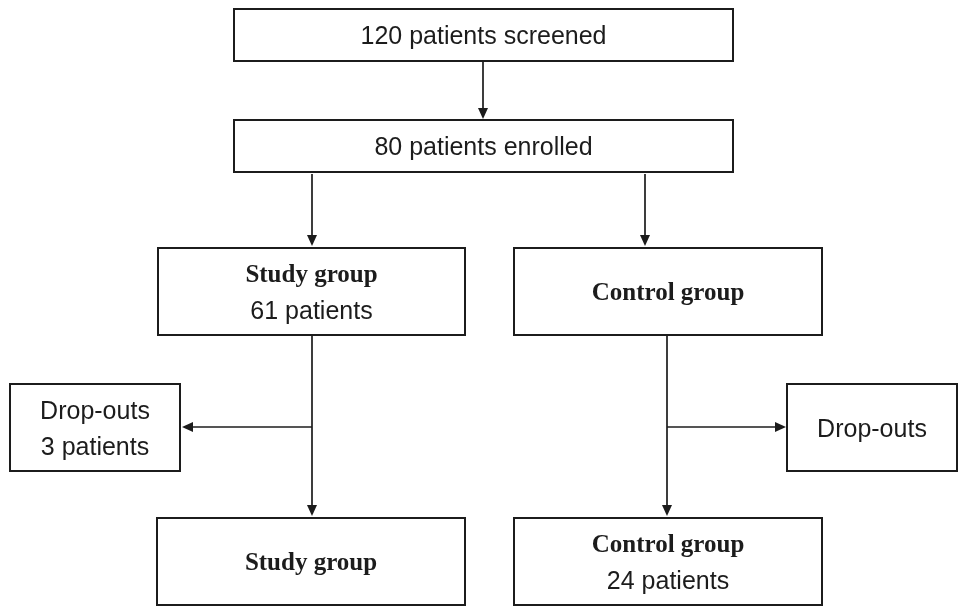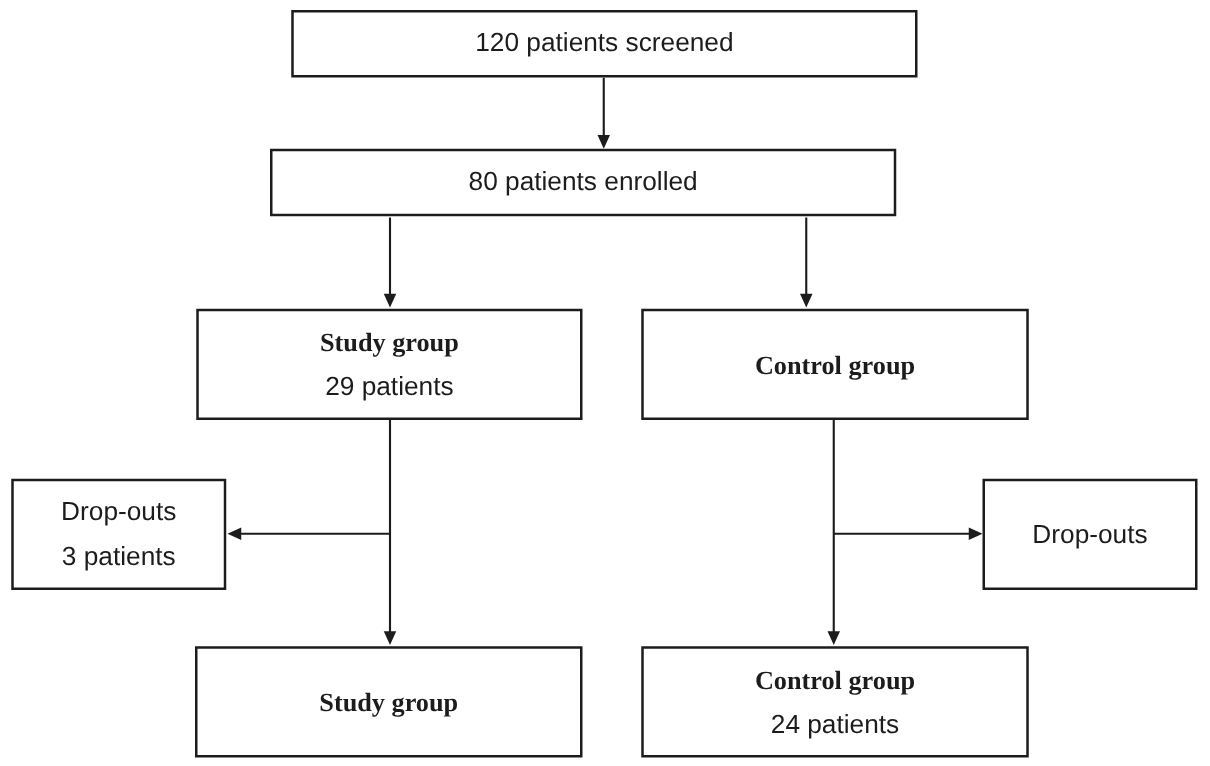--- a/index.html
+++ b/index.html
@@ -26,33 +26,33 @@
   .box {
     position: absolute;
     box-sizing: border-box;
     background: #ffffff;
     border: 2.5px solid #1c1c1c;
     display: flex;
     flex-direction: column;
     align-items: center;
     justify-content: center;
     text-align: center;
-    font-size: 21px;
+    font-size: 25px;
     line-height: 36px;
   }
   .box.thin {
     border-width: 2px;
   }
   .box .title-bold {
     font-weight: 700;
     font-family: Liberation Serif, serif;
   }
   
   #node-screened        { left: 233px; top: 8px;   width: 501px; height: 54px; }
-  #node-enrolled        { left: 216px; top: 119px; width: 501px; height: 54px; }
+  #node-enrolled        { left: 233px; top: 119px; width: 501px; height: 54px; }
   #node-study-initial   { left: 157px; top: 247px; width: 309px; height: 89px; }
   #node-control-initial { left: 513px; top: 247px; width: 310px; height: 89px; }
   #node-study-dropouts  { left: 9px;   top: 383px; width: 172px; height: 89px; }
   #node-control-dropouts{ left: 786px; top: 383px; width: 172px; height: 89px; }
   #node-study-final     { left: 156px; top: 517px; width: 310px; height: 89px; }
   #node-control-final   { left: 513px; top: 517px; width: 310px; height: 89px; }
 </style>
 </head>
 <body>
 
@@ -82,21 +82,21 @@
   <div class="box thin" id="node-screened">
     <span>120 patients screened</span>
   </div>
 
   <div class="box thin" id="node-enrolled">
     <span>80 patients enrolled</span>
   </div>
 
   <div class="box" id="node-study-initial">
     <span class="title-bold">Study group</span>
-    <span>29 patients</span>
+    <span>61 patients</span>
   </div>
 
   <div class="box" id="node-control-initial">
     <span class="title-bold">Control group</span>
   </div>
 
   <div class="box" id="node-study-dropouts">
     <span>Drop-outs</span>
     <span>3 patients</span>
   </div>

